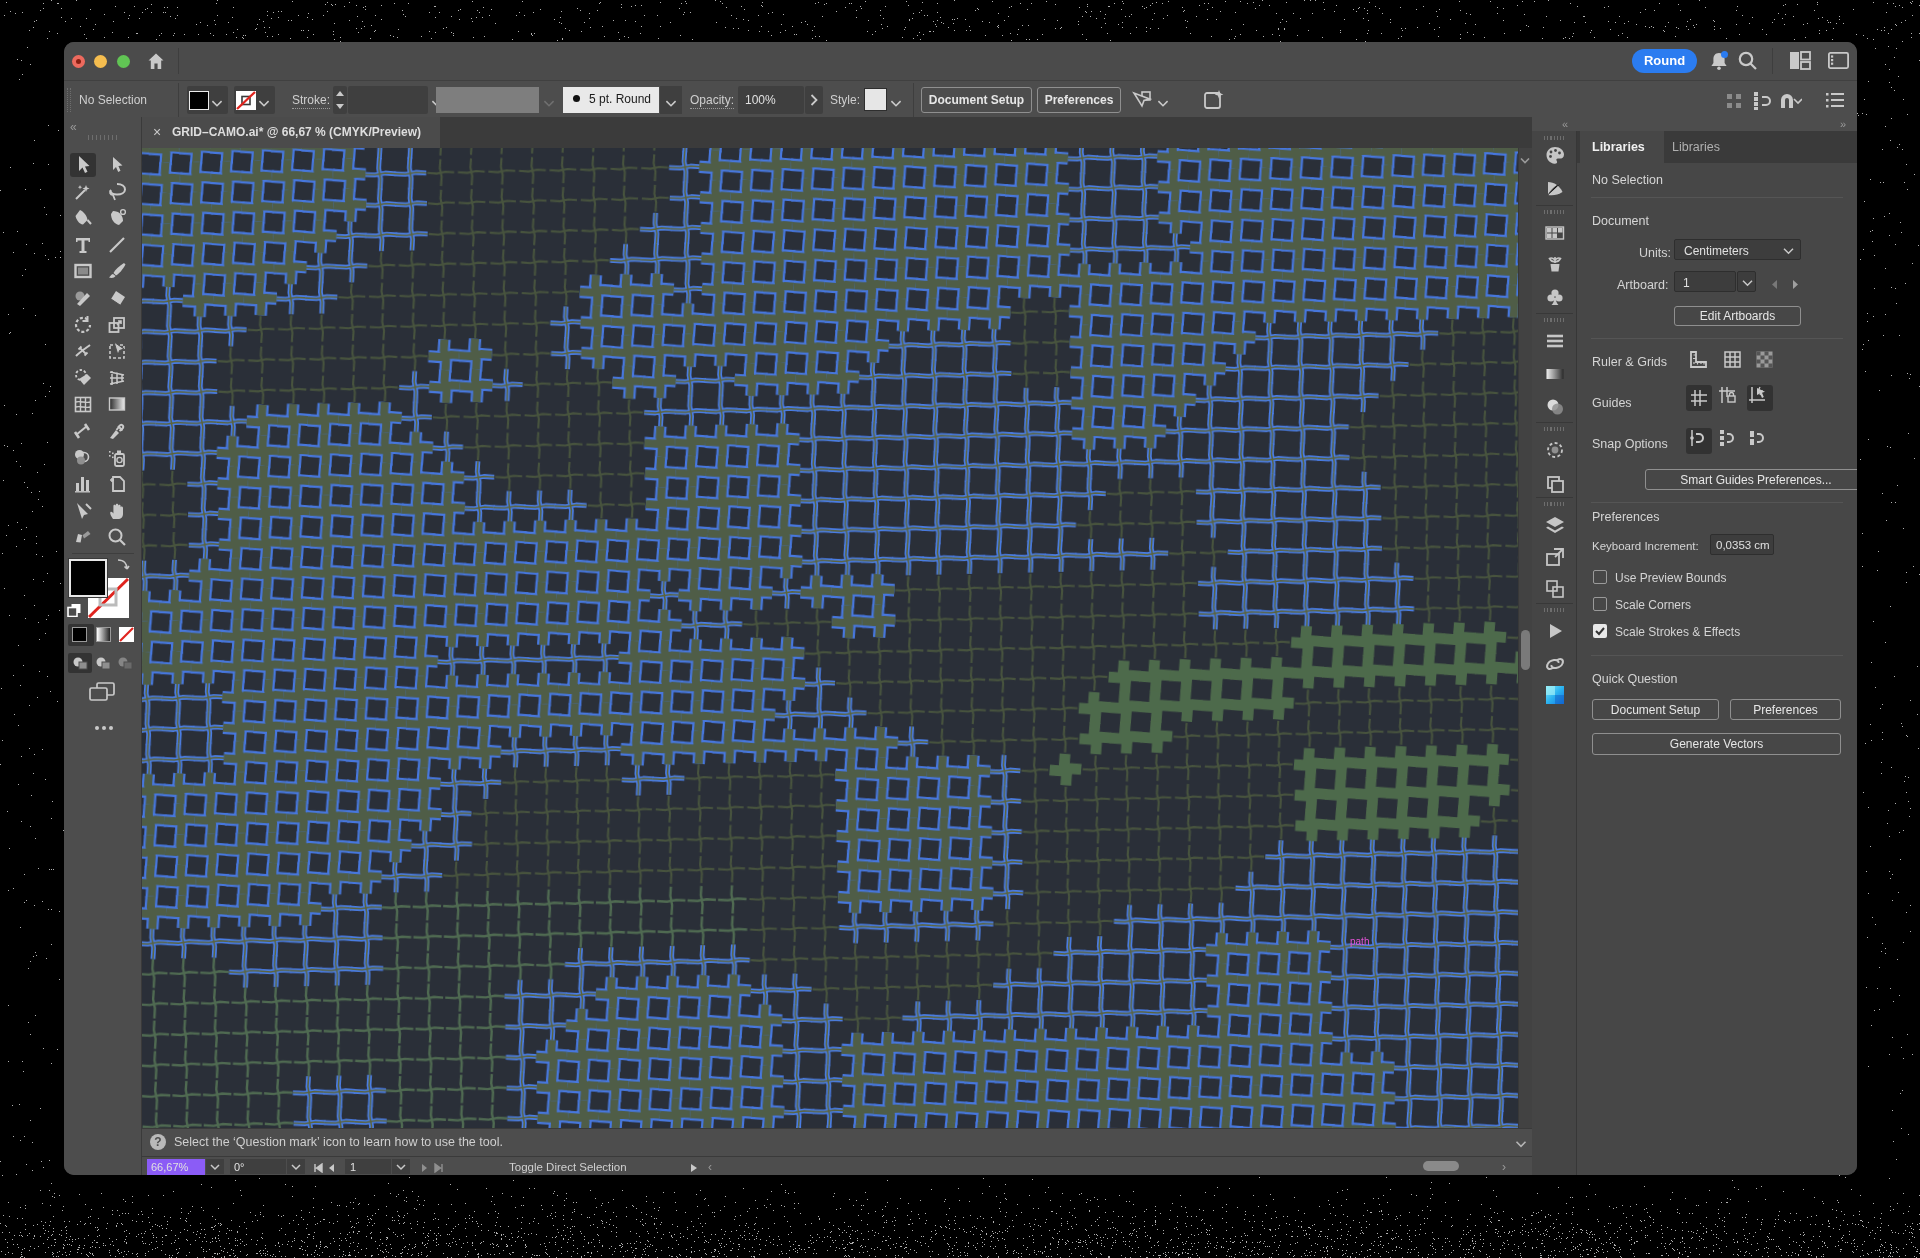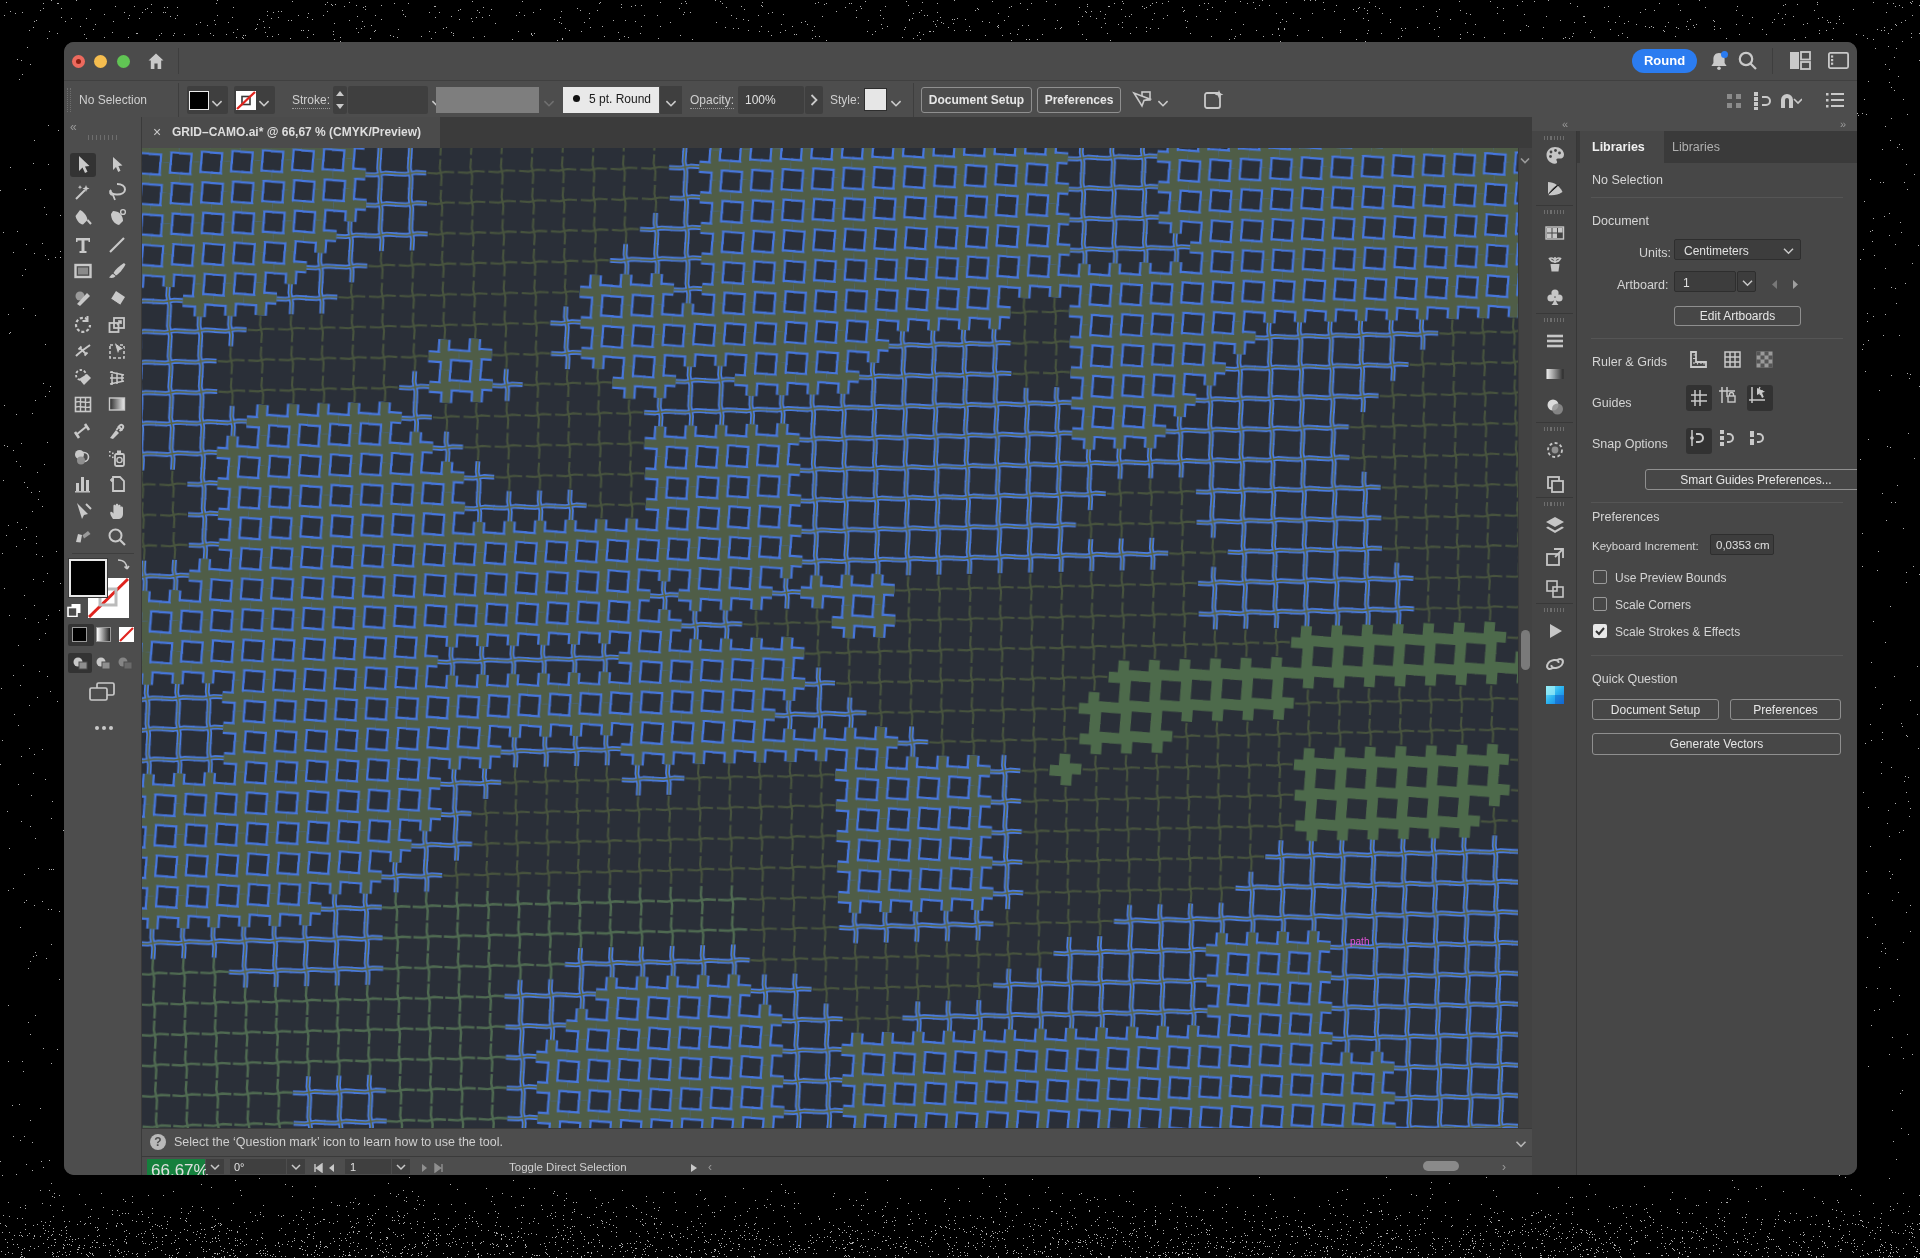--- a/index.html
+++ b/index.html
@@ -2117,21 +2117,21 @@
 <div class="abs" style="left:1378.5px;top:482px;width:9px;height:40px;background:#7a7a7a;border-radius:4.5px"></div>
 </div>
 <div class="helpbar">
 <div class="abs" style="left:8px;top:5px;width:16px;height:16px;border-radius:50%;background:#b9b9b9;color:#4d4d4d;font-size:12px;font-weight:700;text-align:center;line-height:16px">?</div>
 <div class="abs" style="left:32px;top:6px">Select the ‘Question mark’ icon to learn how to use the tool.</div>
 <div class="abs" style="left:1373px;top:9px"><svg width="12" height="9" viewBox="0 0 12 9" style="" xmlns="http://www.w3.org/2000/svg">
           <path d="M1.5 1.75 L6 6.25 L10.5 1.75" fill="none" stroke="#b5b5b5" stroke-width="1.6"></path>
         </svg></div>
 </div>
 <div class="statusbar">
-<div class="abs" style="left:5px;top:2px;width:58px;height:25px;background:#15803d;color:#e0e0e0;font-size:17px">
+<div class="abs" style="left:5px;top:2px;width:58px;height:25px;background:#8b5cf6;color:#e0e0e0;font-size:11px">
         <span style="position:absolute;left:4px;top:1.5px">66,67%</span>
       </div>
 <div class="abs" style="left:64px;top:2px;width:18px;height:15px;background:#3f3f3f">
         <svg width="12" height="8" viewBox="0 0 12 8" style="position:absolute;left:3px;top:4px" xmlns="http://www.w3.org/2000/svg">
           <path d="M2 2.0 L6 6.0 L10 2.0" fill="none" stroke="#c9c9c9" stroke-width="1.5"></path>
         </svg>
       </div>
 <div class="abs" style="left:88px;top:2px;width:56px;height:15px;background:#3f3f3f;color:#e0e0e0;font-size:11px">
         <span style="position:absolute;left:4px;top:1.5px">0°</span>
       </div>

